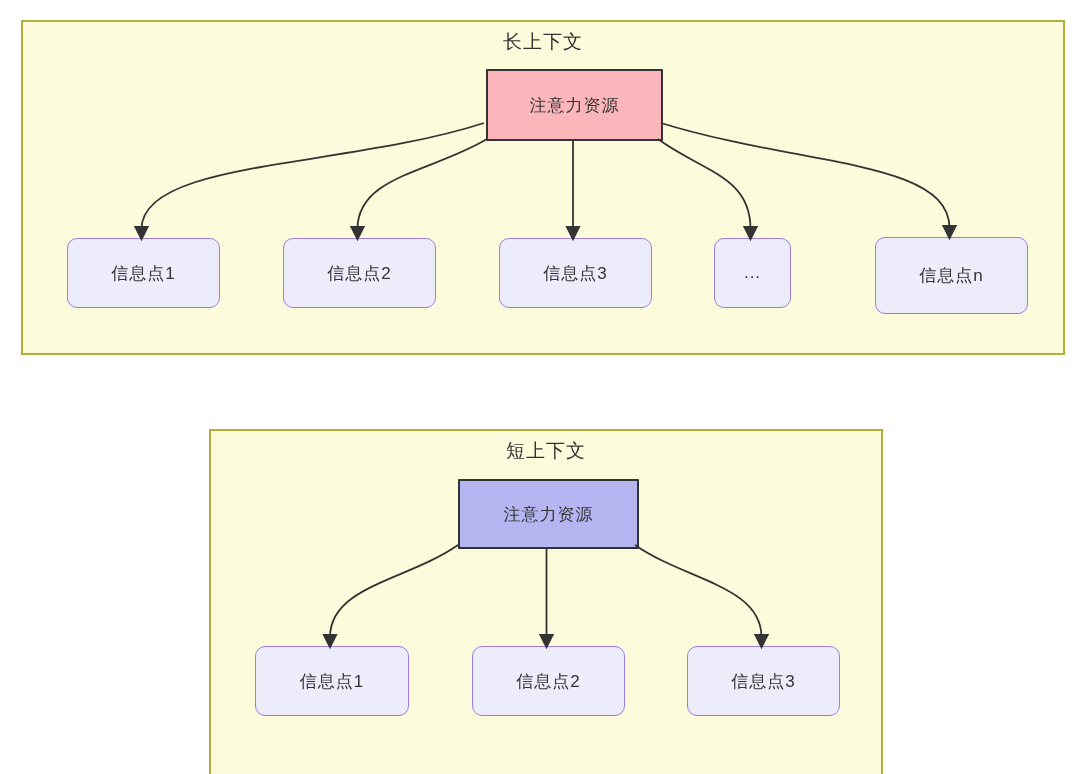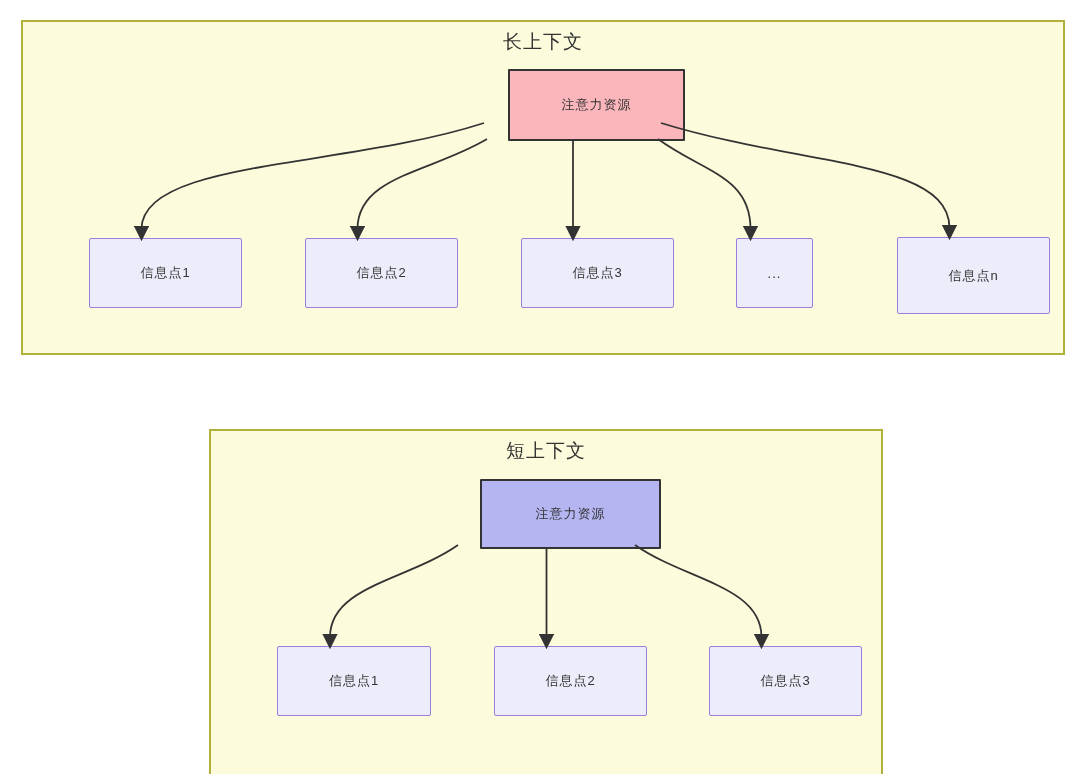--- a/index.html
+++ b/index.html
@@ -35,36 +35,35 @@
     font-size: 19px;
     letter-spacing: 1px;
     color: var(--text, #333333);
   }
   .node {
     position: absolute;
     box-sizing: border-box;
     display: flex;
     align-items: center;
     justify-content: center;
-    font-size: 13px;
+    font-size: 17px;
     letter-spacing: 1px;
     color: var(--text, #333333);
     z-index: 2;
-    margin-left: 22px;
   }
   .node.source {
     border: 2.5px solid var(--source-border, #333333);
     border-radius: 1px;
   }
   .node.source.long-fill  { background: var(--source-long-fill, #fbb6bc); }
   .node.source.short-fill { background: var(--source-short-fill, #b5b5f2); }
   .node.target {
     background: var(--target-fill, #ececfb);
     border: 1.5px solid var(--target-border, #9b7ddd);
-    border-radius: 2px;
+    border-radius: 10px;
   }
 
   
   .container.long { left: 21px; top: 20px; width: 1044px; height: 335px; }
   .long .source  { left: 463px; top: 47px;  width: 177px; height: 72px; }
   .long .t0 { left: 44px;  top: 216px; width: 153px; height: 70px; }
   .long .t1 { left: 260px; top: 216px; width: 153px; height: 70px; }
   .long .t2 { left: 476px; top: 216px; width: 153px; height: 70px; }
   .long .t3 { left: 691px; top: 216px; width: 77px;  height: 70px; }
   .long .t4 { left: 852px; top: 215px; width: 153px; height: 77px; }

